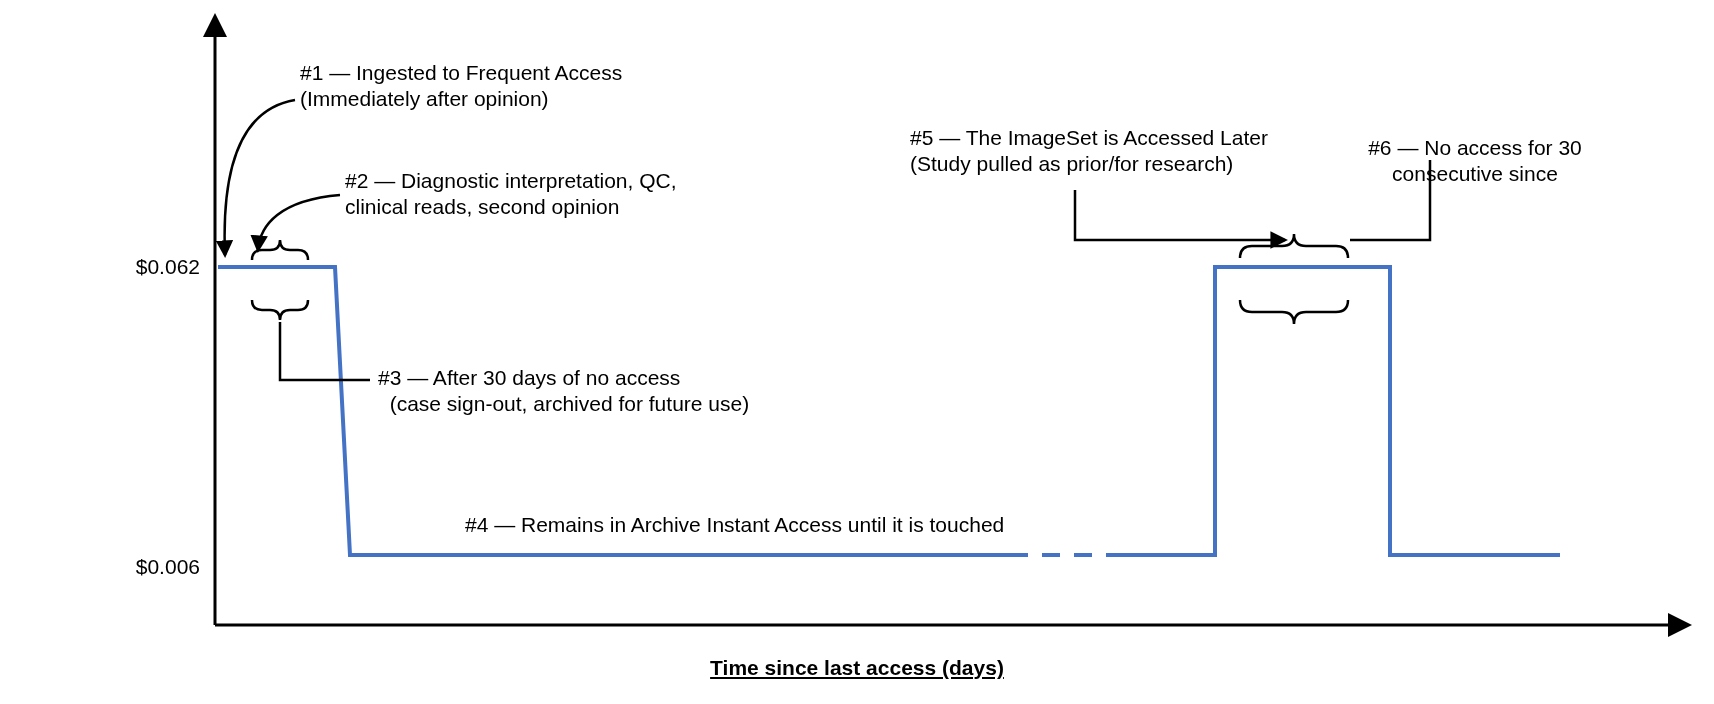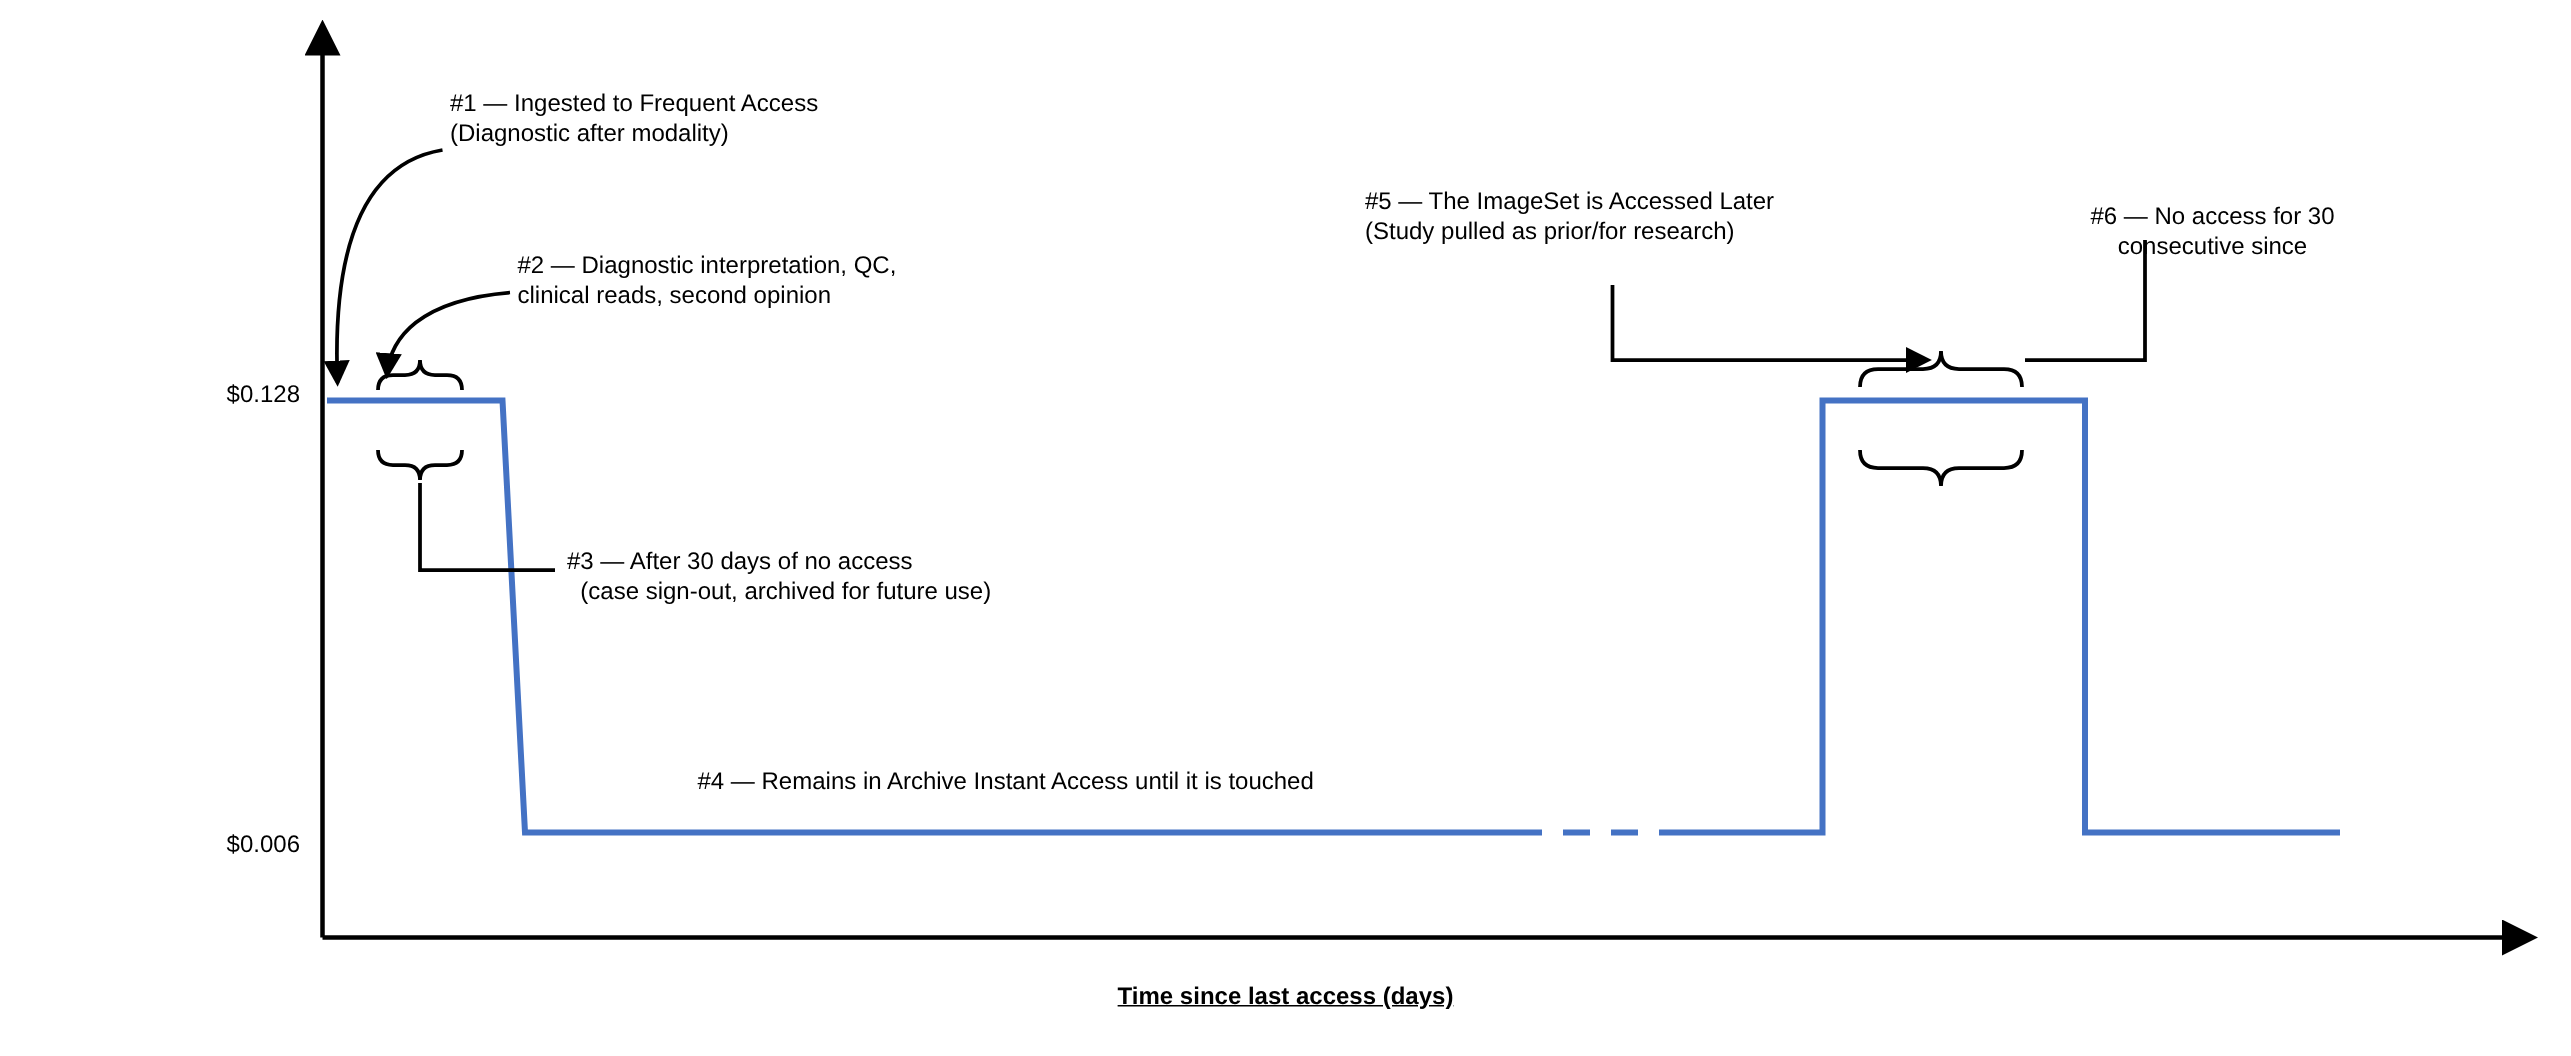--- a/index.html
+++ b/index.html
@@ -13,21 +13,21 @@
     position: relative;
     width: 1714px;
     height: 704px;
   }
   svg { display: block; }
   .axis-line { stroke: #000; stroke-width: 3; fill: none; }
   .data-line { stroke: #4472C4; stroke-width: 4; fill: none; }
   .arrow-head { fill: #000; }
   .anno-arrow { stroke: #000; stroke-width: 2.5; fill: none; }
   .brace { stroke: #000; stroke-width: 2.5; fill: none; }
-  .txt { position: absolute; font-size: 16px; line-height: 1.25; white-space: nowrap; }
+  .txt { position: absolute; font-size: 21px; line-height: 1.25; white-space: nowrap; }
   .xlabel { font-weight: 700; text-align: center; width: 100%; }
   .tick  { text-align: right; }
   .anno  { font-weight: 400; }
   .anno-center { text-align: center; }
 </style>
 </head>
 <body>
 
 <div class="chart-wrap">
 
@@ -100,28 +100,28 @@
                h 30
                q 12 0 12 12
                q 0 -12 12 -12
                h 30
                q 12 0 12 -12"></path>
       <path class="anno-arrow" d="M 1430 160 L 1430 240 L 1350 240"></path>
 
     </g>
   </svg>
 
-  <div class="txt tick" style="left:120px; top:254px; width:80px;">$0.128</div>
+  <div class="txt tick" style="left:120px; top:254px; width:80px;">$0.062</div>
   <div class="txt tick" style="left:120px; top:542px; width:80px;margin-top:12px;">$0.006</div>
 
   <div class="txt xlabel" style="left:0; top:655px;text-decoration:underline;">Time since last access (days)</div>
 
   <div class="txt anno" style="left:300px; top:60px;">
     <span>#1 — Ingested to Frequent Access</span><br>
-    <span>(Diagnostic after modality)</span>
+    <span>(Immediately after opinion)</span>
   </div>
 
   <div class="txt anno" style="left:345px; top:168px;">
     <span>#2 — Diagnostic interpretation, QC,</span><br>
     <span>clinical reads, second opinion</span>
   </div>
 
   <div class="txt anno" style="left:378px; top:365px;">
     <span>#3 — After 30 days of no access</span><br>
     &nbsp;&nbsp;<span>(case sign-out, archived for future use)</span>

